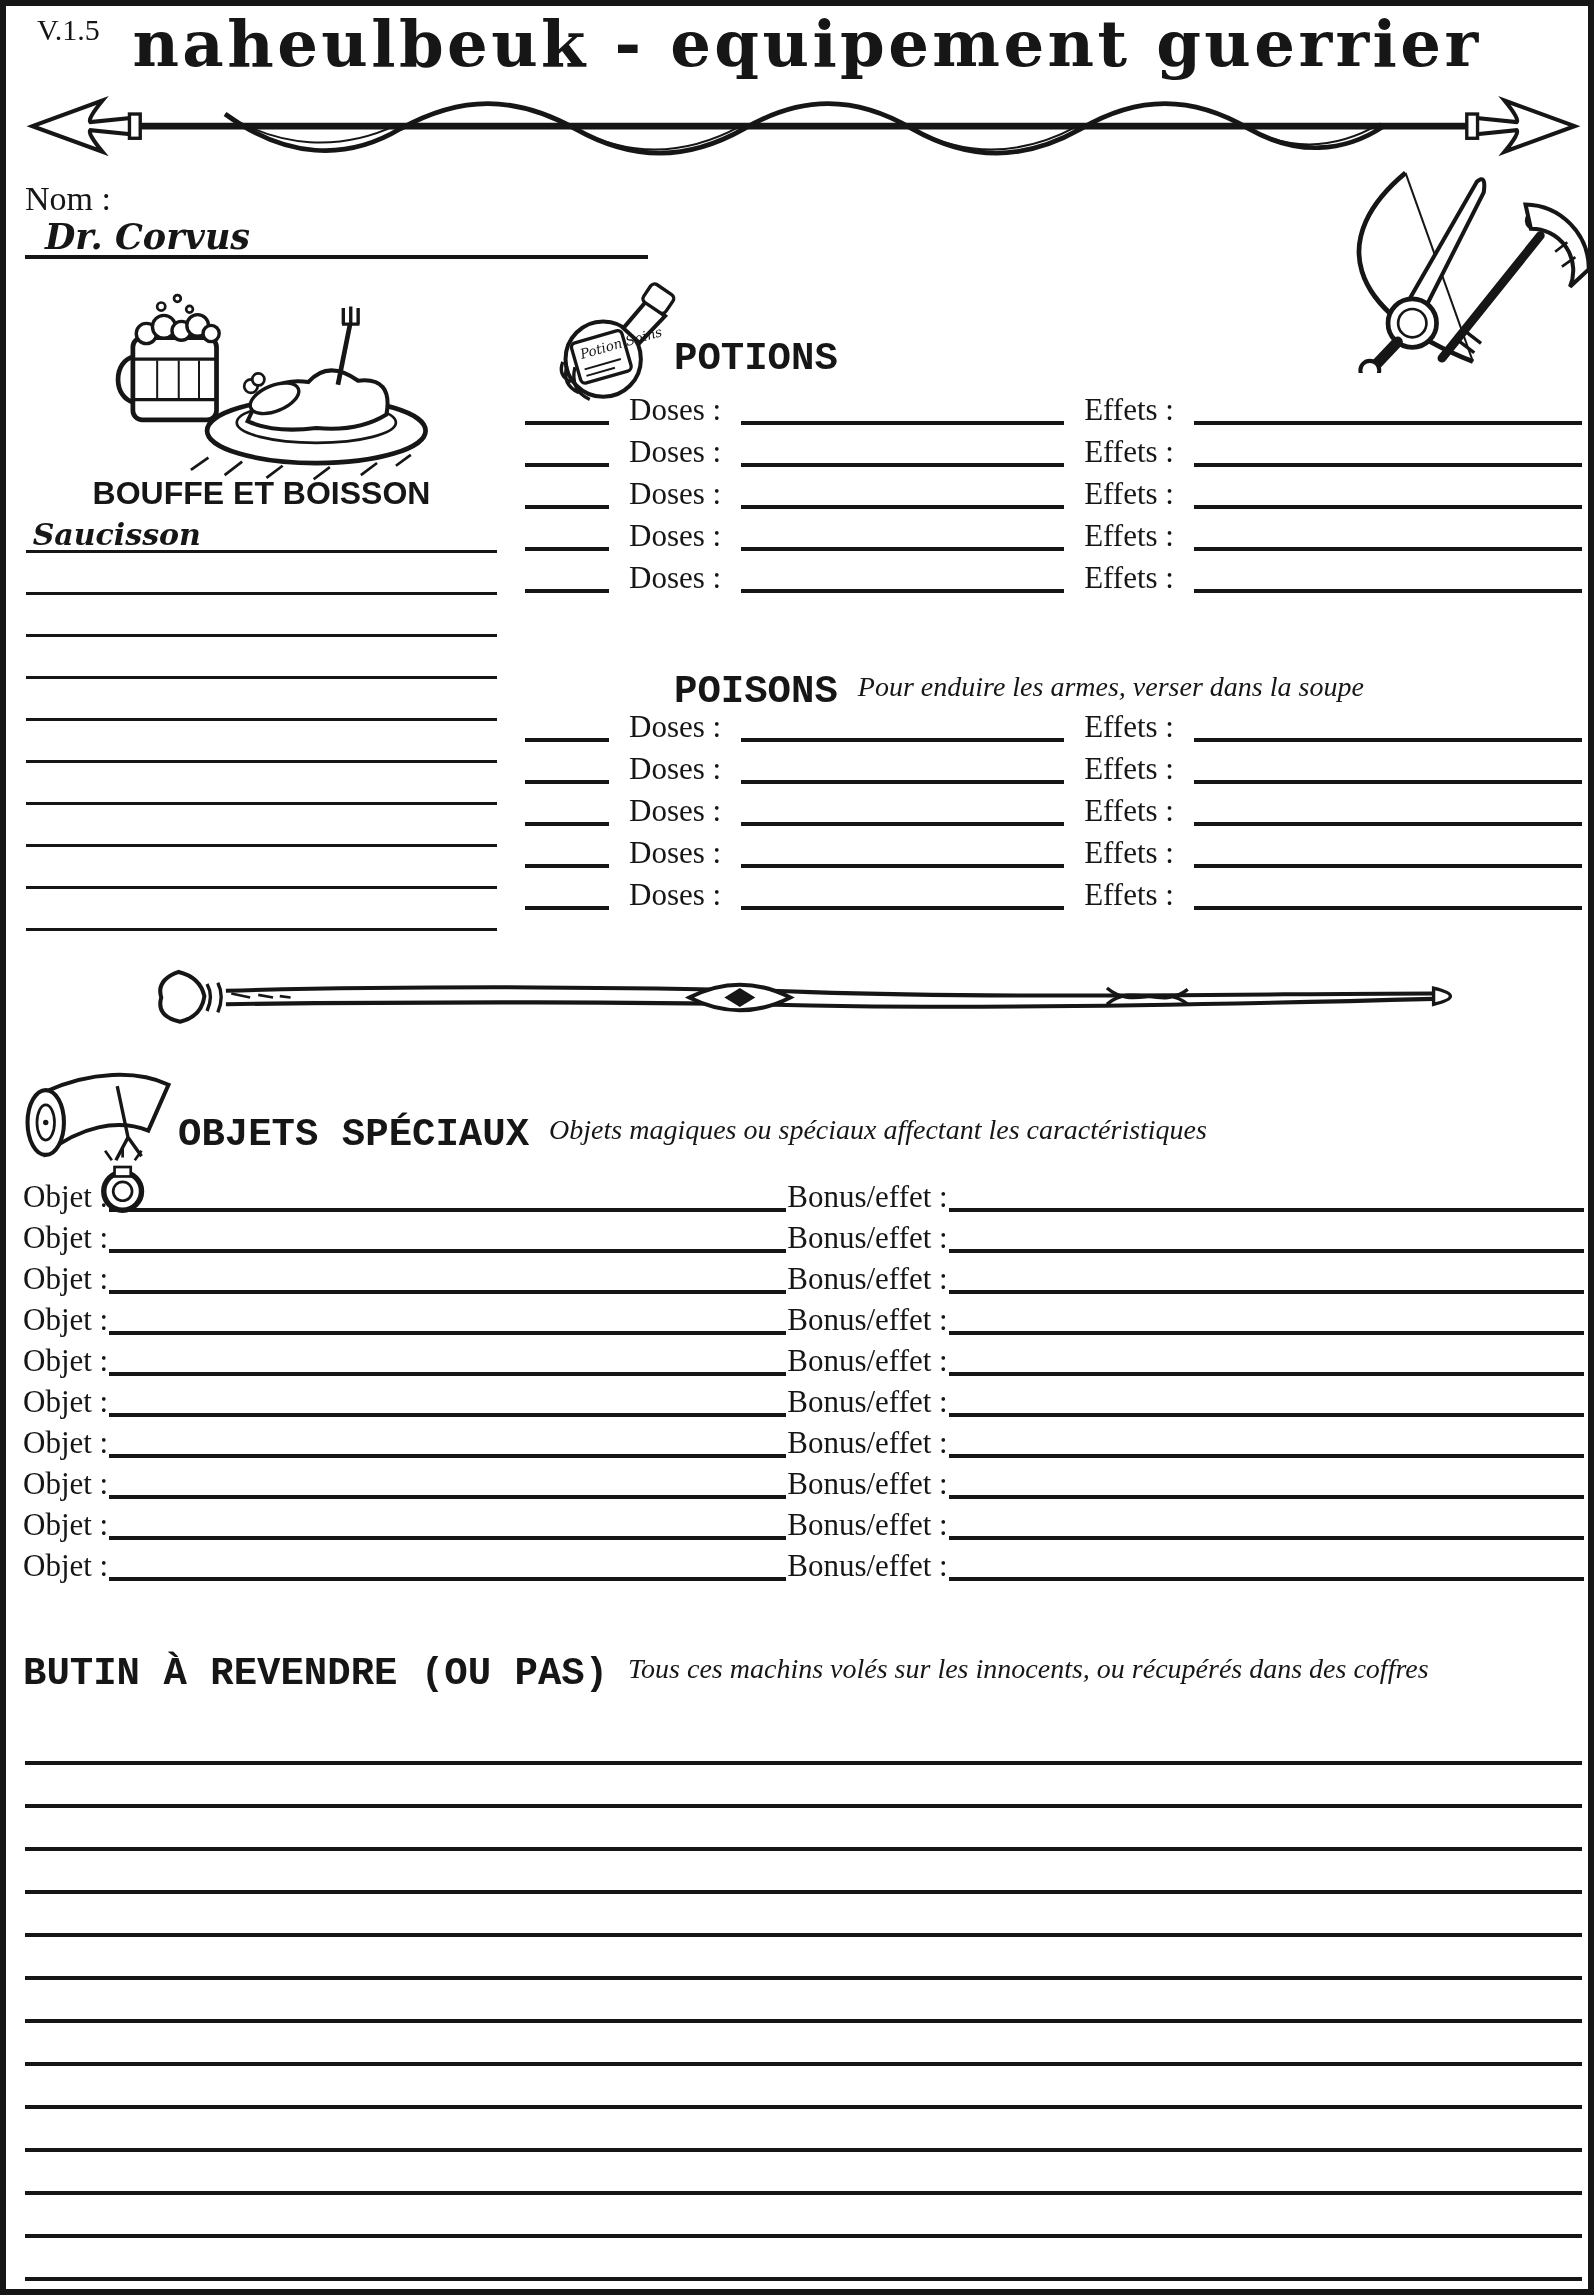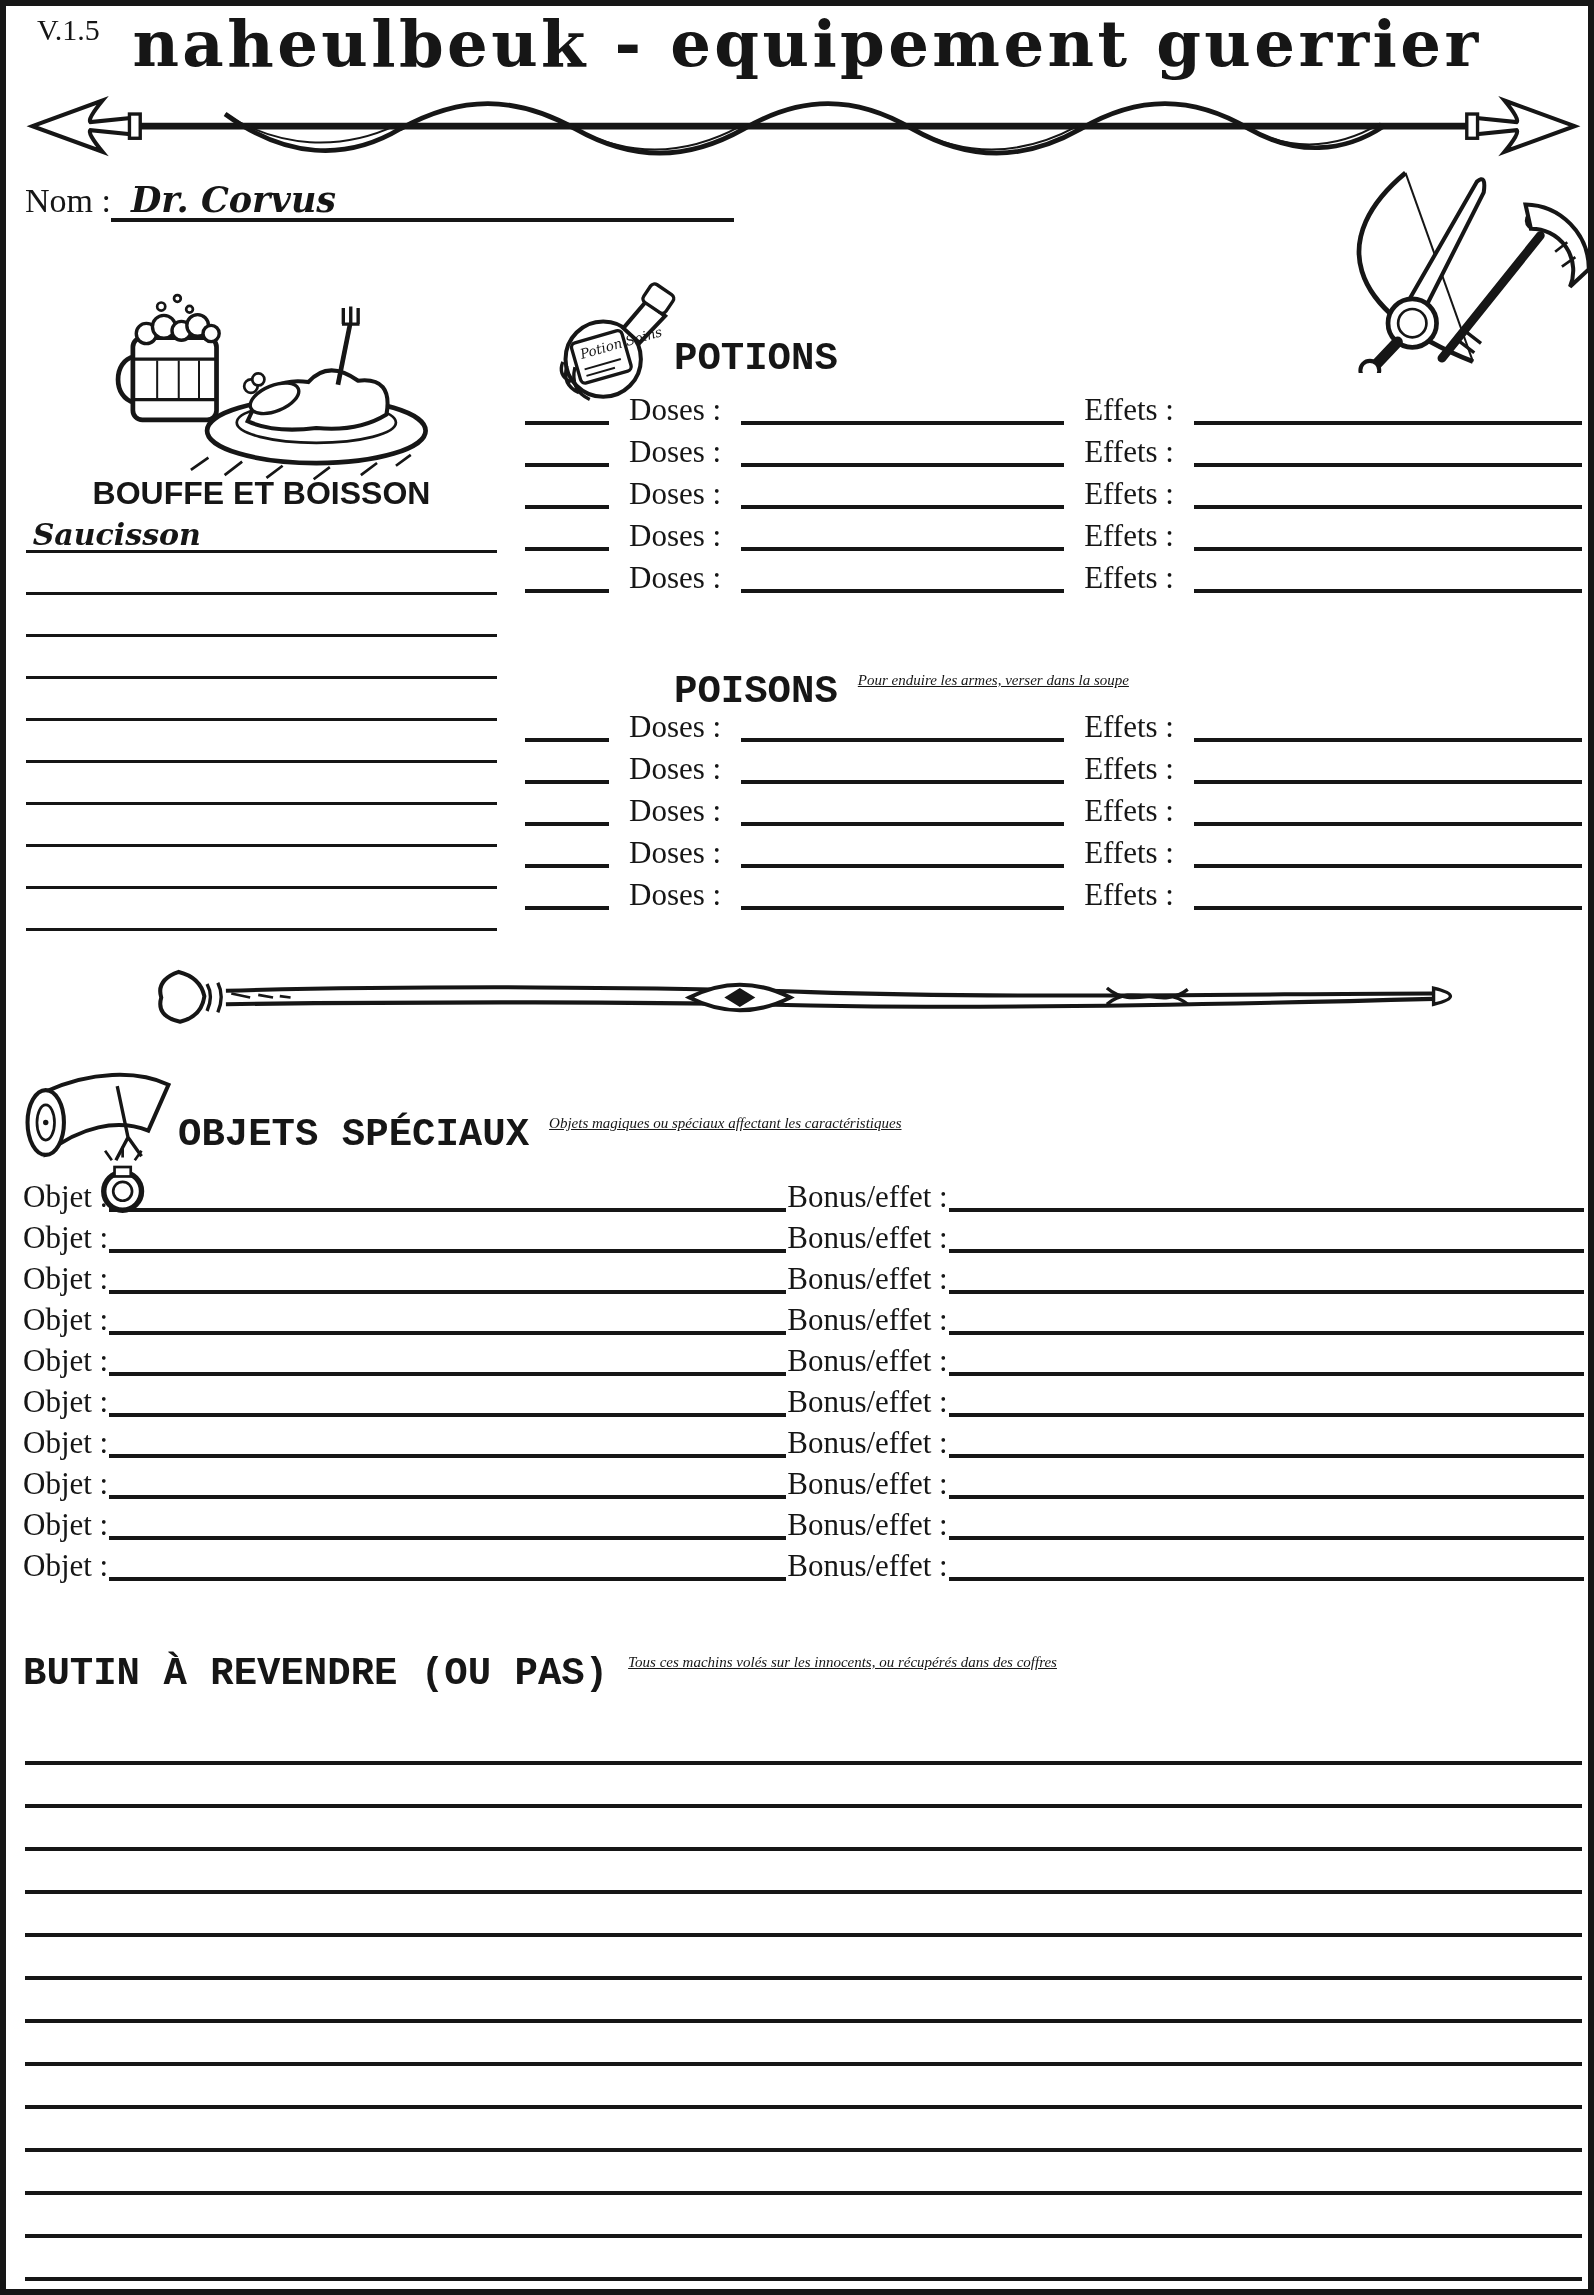--- a/index.html
+++ b/index.html
@@ -20,21 +20,21 @@
   .h-big{
     font-family:Liberation Mono, monospace; font-weight:bold;
     font-size:39px; line-height:1; letter-spacing:0px; white-space:nowrap;
   }
   .h-med{
     font-family:"Liberation Sans", sans-serif; font-weight:bold;
     font-size:32px; line-height:1; white-space:nowrap;
   }
   .subtitle{
     font-family:"Liberation Serif", serif; font-style:italic;
-    font-size:15px; line-height:1; white-space:nowrap;text-decoration:underline;
+    font-size:28px; line-height:1; white-space:nowrap;
   }
   .slabel{
     font-family:"Liberation Serif", serif; font-size:31px; line-height:1; white-space:nowrap;
   }
   .hand{
     font-family:"DejaVu Serif", serif; font-style:italic; font-weight:bold;
     font-size:31px; line-height:1;
   }
   .heading-row{display:flex; align-items:flex-start; gap:20px;}
   
@@ -47,21 +47,21 @@
   .objet-line{width:677px;}
   .food-line{
     height:39px; border-bottom:3.4px solid var(--ink);
     display:flex; align-items:flex-end; padding-left:6.7px;
   }
   .food-line .hand{font-size:30px;}
   .loot-line{
     height:43px; border-bottom:4px solid var(--ink);
     display:flex; align-items:flex-end; padding-left:6.7px; box-sizing:border-box;
   }
-  .name-row{display:flex; align-items:center;}
+  .name-row{display:flex; align-items:flex-start;flex-direction:column;}
   .name-value{
     width:603px; border-bottom:4px solid var(--ink);
     padding:0 0 1.3px 20px; font-size:35px; white-space:nowrap;
   }
   .name-row .slabel{padding-bottom:2.7px;}
   svg{display:block;}
 </style>
 </head>
 <body>
 

